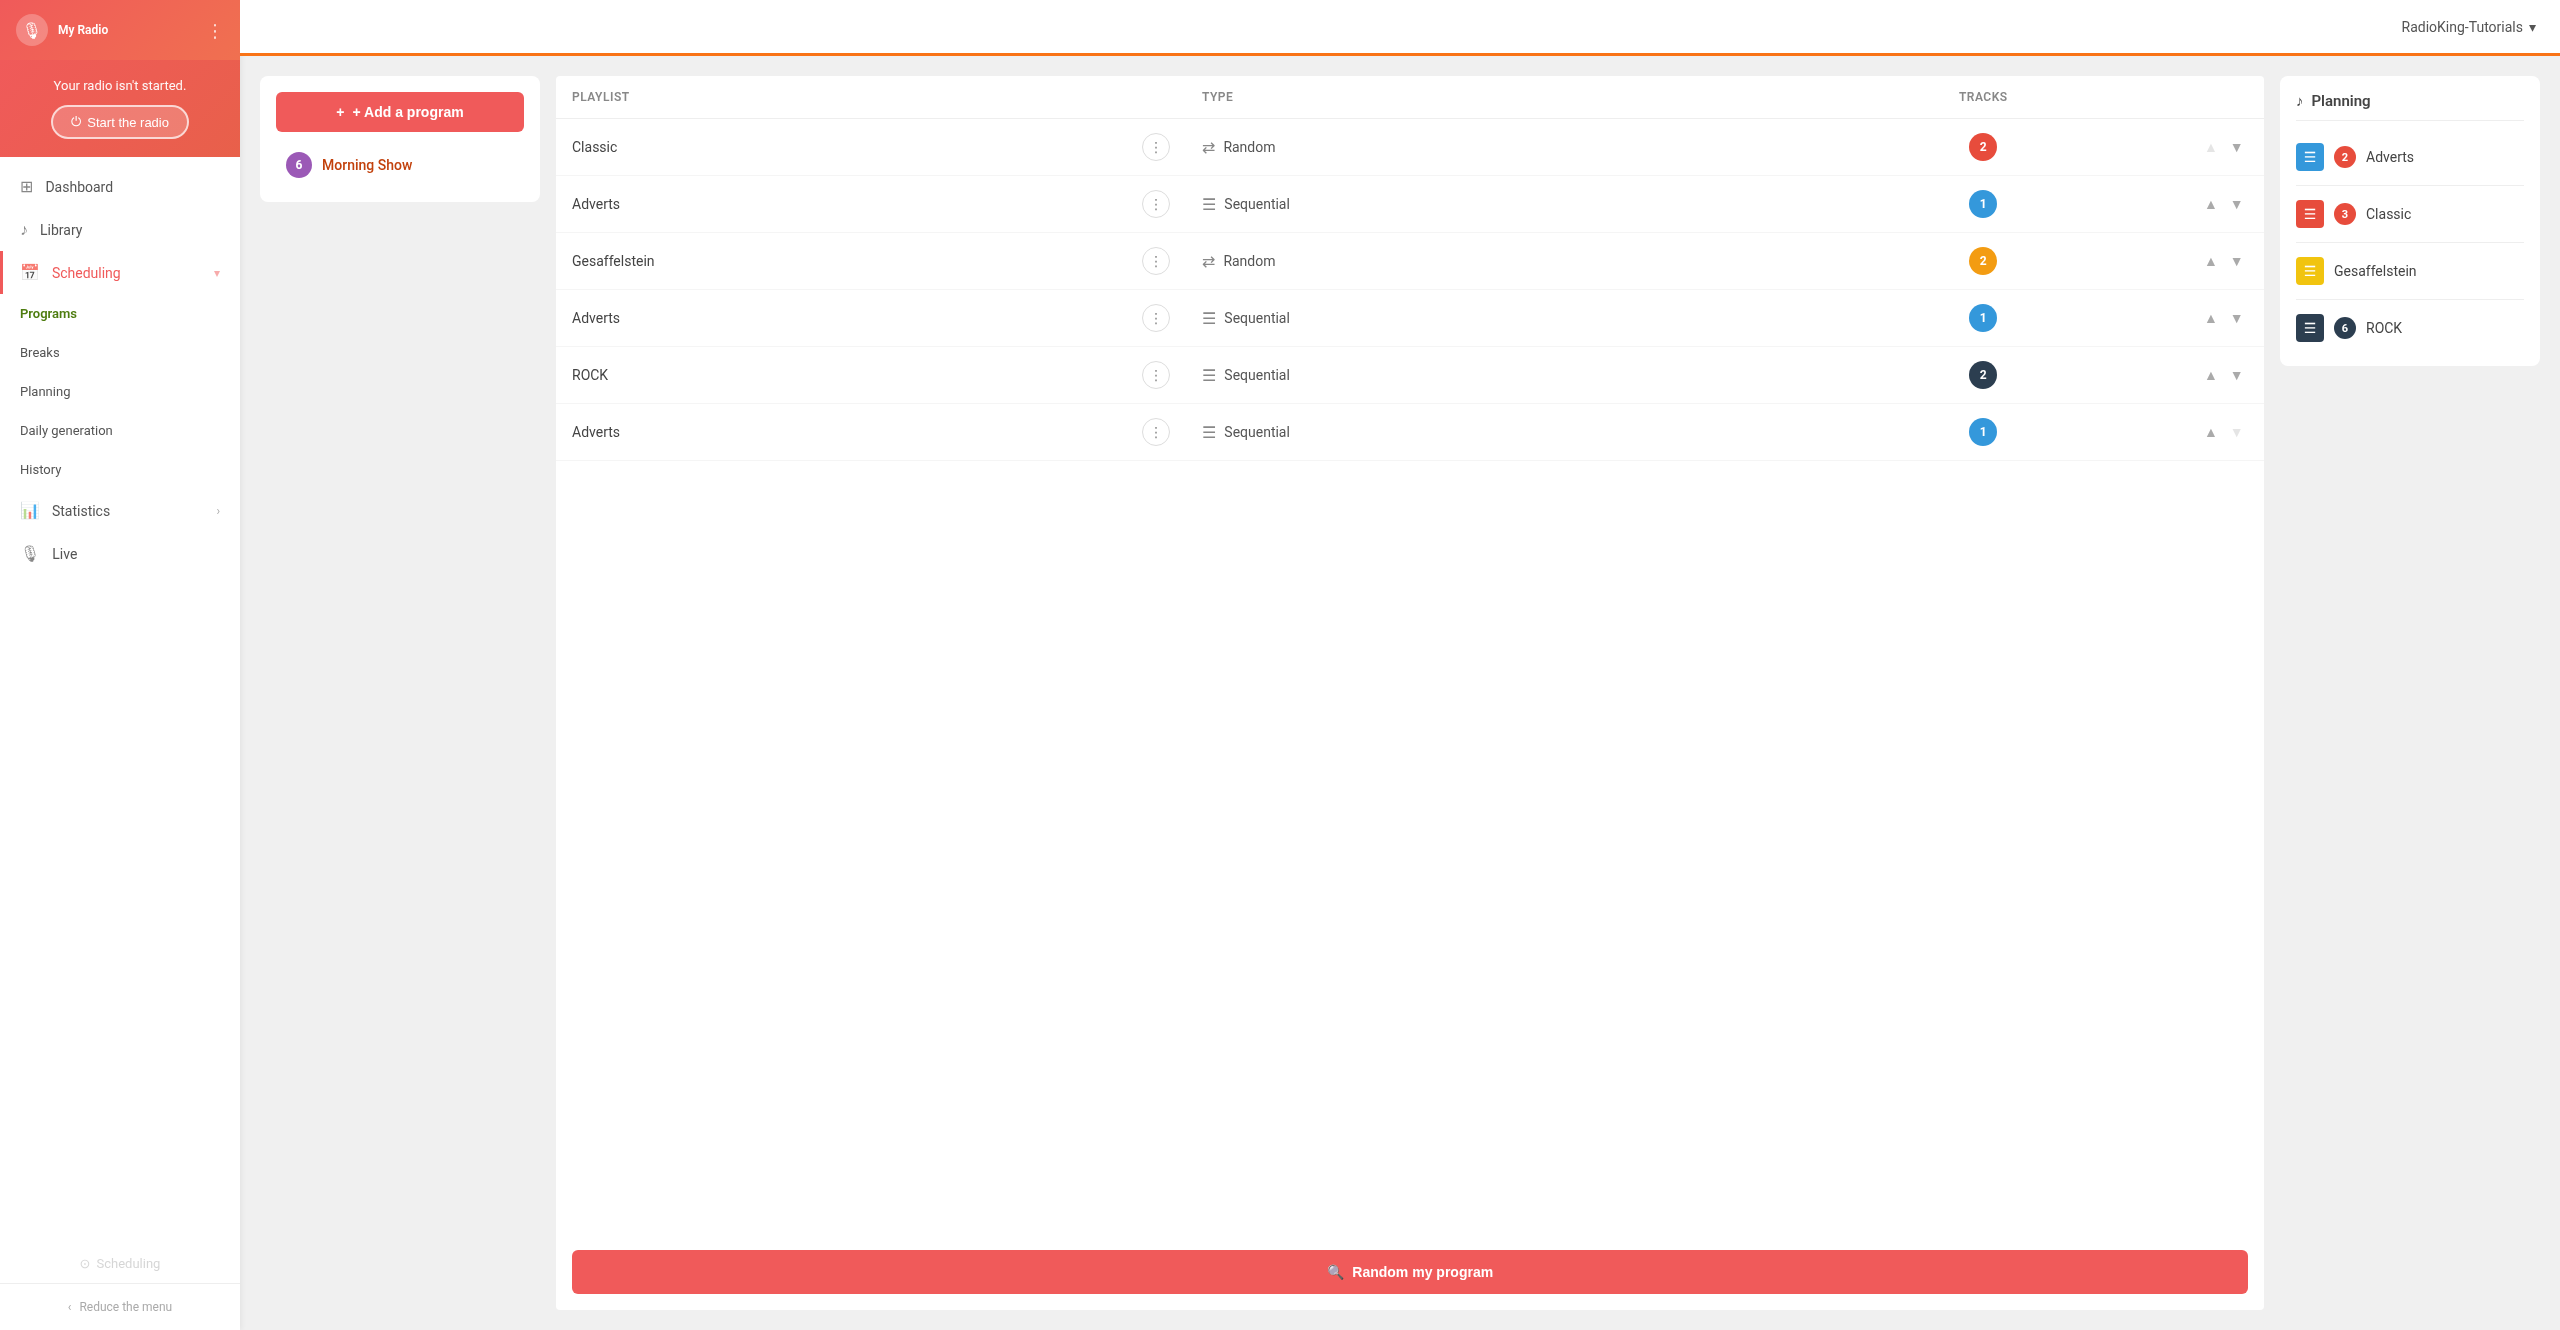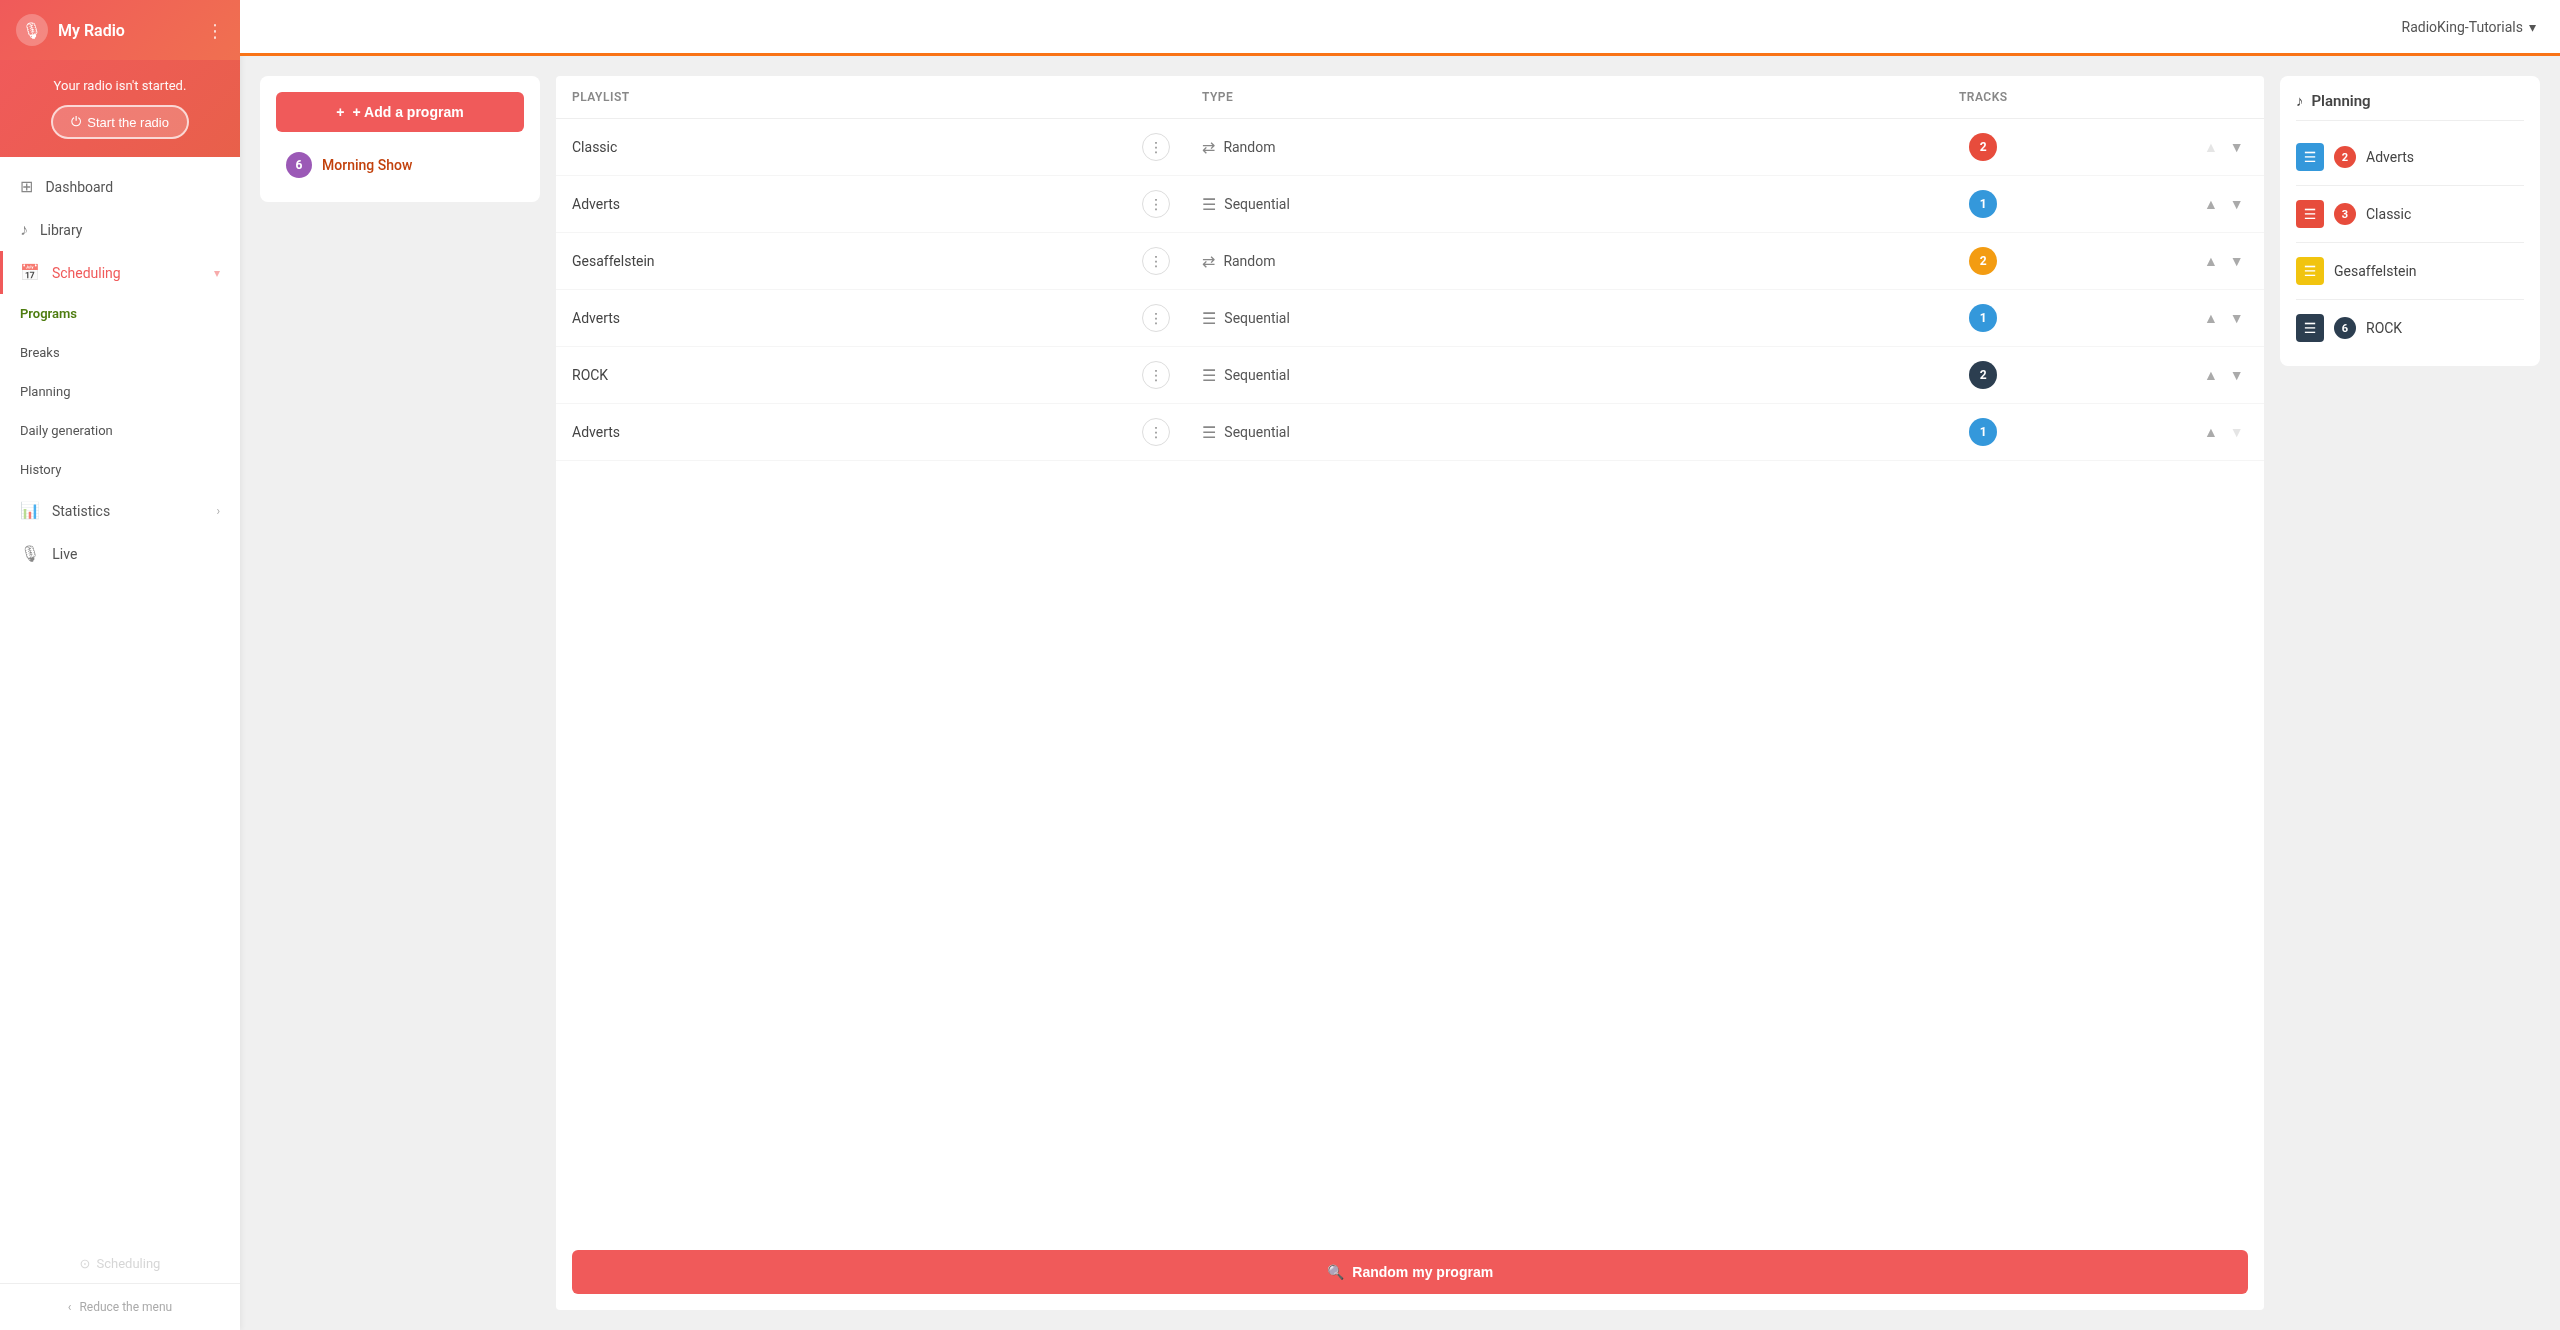--- a/index.html
+++ b/index.html
@@ -30,21 +30,21 @@
       gap: 10px;
     }
     .sidebar-logo-icon {
       width: 32px; height: 32px;
       background: rgba(255,255,255,0.25);
       border-radius: 50%;
       display: flex; align-items: center; justify-content: center;
       font-size: 16px;
     }
     .sidebar-title {
-      font-size: 16px;
+      font-size: 12px;
       font-weight: 600;
       text-align: center;
     }
     .sidebar-kebab {
       font-size: 18px;
       cursor: pointer;
       opacity: 0.8;
     }
     .sidebar-radio-status {
       background: linear-gradient(135deg, #f05a5a, #e8604a);

